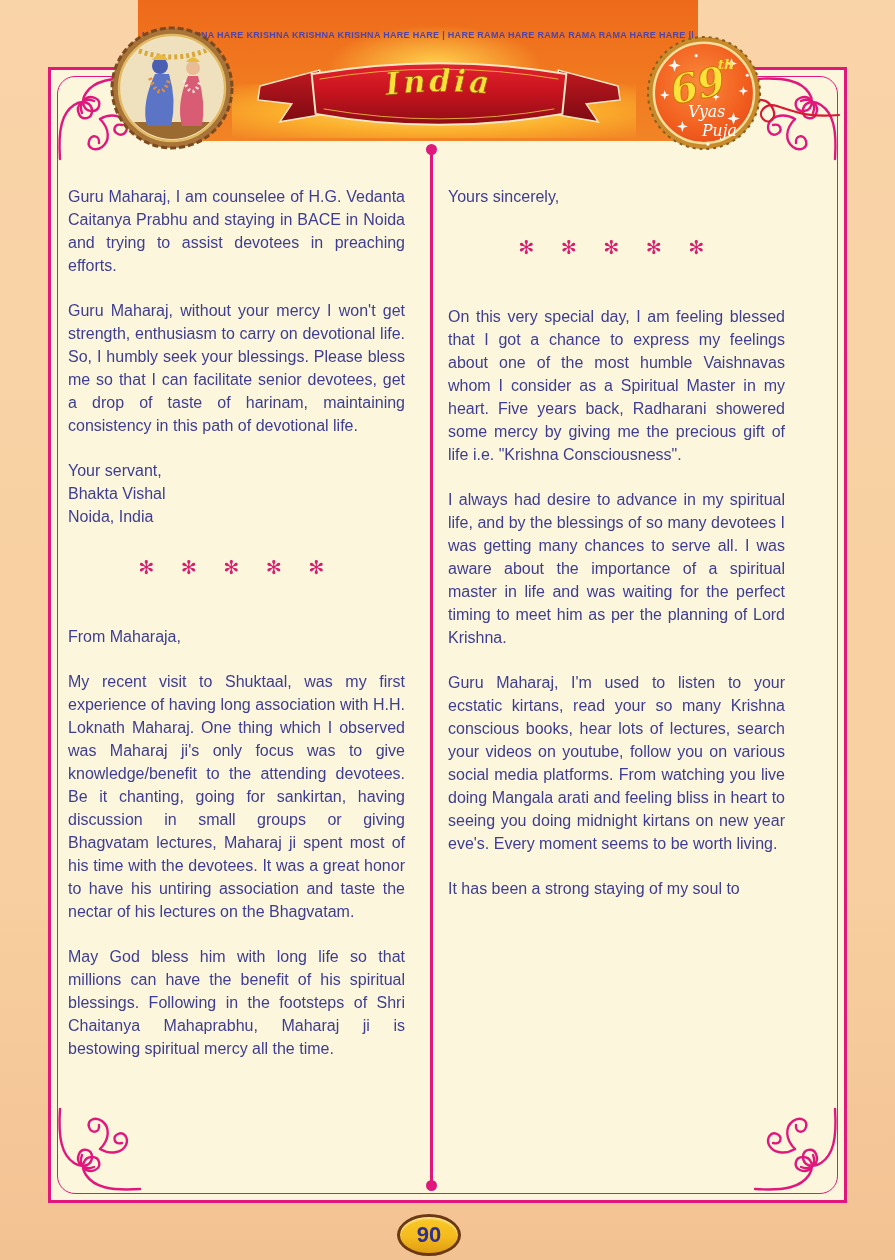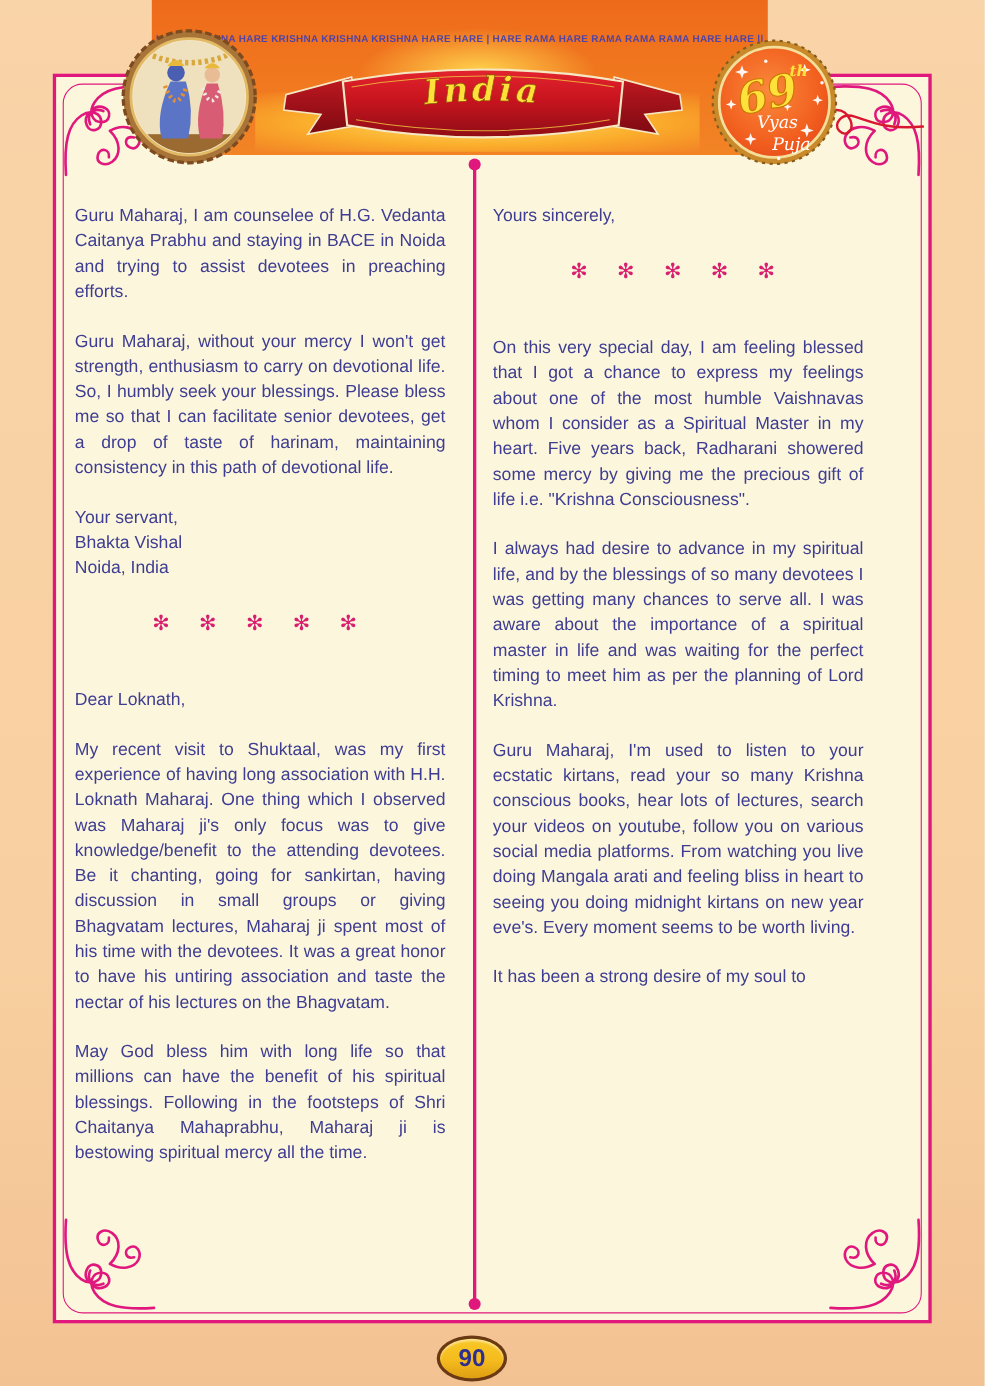--- a/index.html
+++ b/index.html
@@ -173,31 +173,31 @@
   <div class="divider"></div>
   <div class="divider-dot top"></div>
   <div class="divider-dot bottom"></div>
 
   <main class="content">
     <section class="col" id="col-left">
         <p class="para">Guru Maharaj, I am counselee of H.G. Vedanta Caitanya Prabhu and staying in BACE in Noida and trying to assist devotees in preaching efforts.</p>
         <p class="para">Guru Maharaj, without your mercy I won't get strength, enthusiasm to carry on devotional life. So, I humbly seek your blessings. Please bless me so that I can facilitate senior devotees, get a drop of taste of harinam, maintaining consistency in this path of devotional life.</p>
         <p class="lines">Your servant,<br>Bhakta Vishal<br>Noida, India</p>
         <div class="separator">✻ ✻ ✻ ✻ ✻</div>
-        <p class="para">Dear Loknath,</p>
+        <p class="para">From Maharaja,</p>
         <p class="para">My recent visit to Shuktaal, was my first experience of having long association with H.H. Loknath Maharaj. One thing which I observed was Maharaj ji's only focus was to give knowledge/benefit to the attending devotees. Be it chanting, going for sankirtan, having discussion in small groups or giving Bhagvatam lectures, Maharaj ji spent most of his time with the devotees. It was a great honor to have his untiring association and taste the nectar of his lectures on the Bhagvatam.</p>
         <p class="para">May God bless him with long life so that millions can have the benefit of his spiritual blessings. Following in the footsteps of Shri Chaitanya Mahaprabhu, Maharaj ji is bestowing spiritual mercy all the time.</p>
       </section>
     <section class="col" id="col-right">
         <p class="para">Yours sincerely,</p>
         <div class="separator">✻ ✻ ✻ ✻ ✻</div>
         <p class="para">On this very special day, I am feeling blessed that I got a chance to express my feelings about one of the most humble Vaishnavas whom I consider as a Spiritual Master in my heart. Five years back, Radharani showered some mercy by giving me the precious gift of life i.e. "Krishna Consciousness".</p>
         <p class="para">I always had desire to advance in my spiritual life, and by the blessings of so many devotees I was getting many chances to serve all. I was aware about the importance of a spiritual master in life and was waiting for the perfect timing to meet him as per the planning of Lord Krishna.</p>
         <p class="para">Guru Maharaj, I'm used to listen to your ecstatic kirtans, read your so many Krishna conscious books, hear lots of lectures, search your videos on youtube, follow you on various social media platforms. From watching you live doing Mangala arati and feeling bliss in heart to seeing you doing midnight kirtans on new year eve's. Every moment seems to be worth living.</p>
-        <p class="para">It has been a strong desire of my soul to</p>
+        <p class="para">It has been a strong staying of my soul to</p>
       </section>
   </main>
 
   <div class="page-oval">
     <span>90</span>
   </div>
 
 </div>
 
 </body></html>

